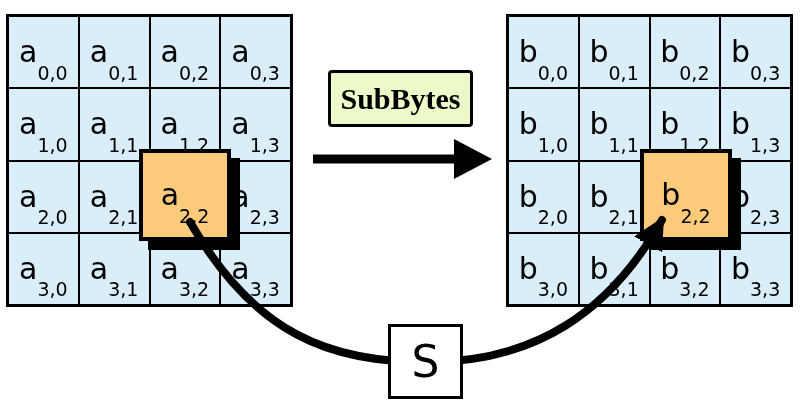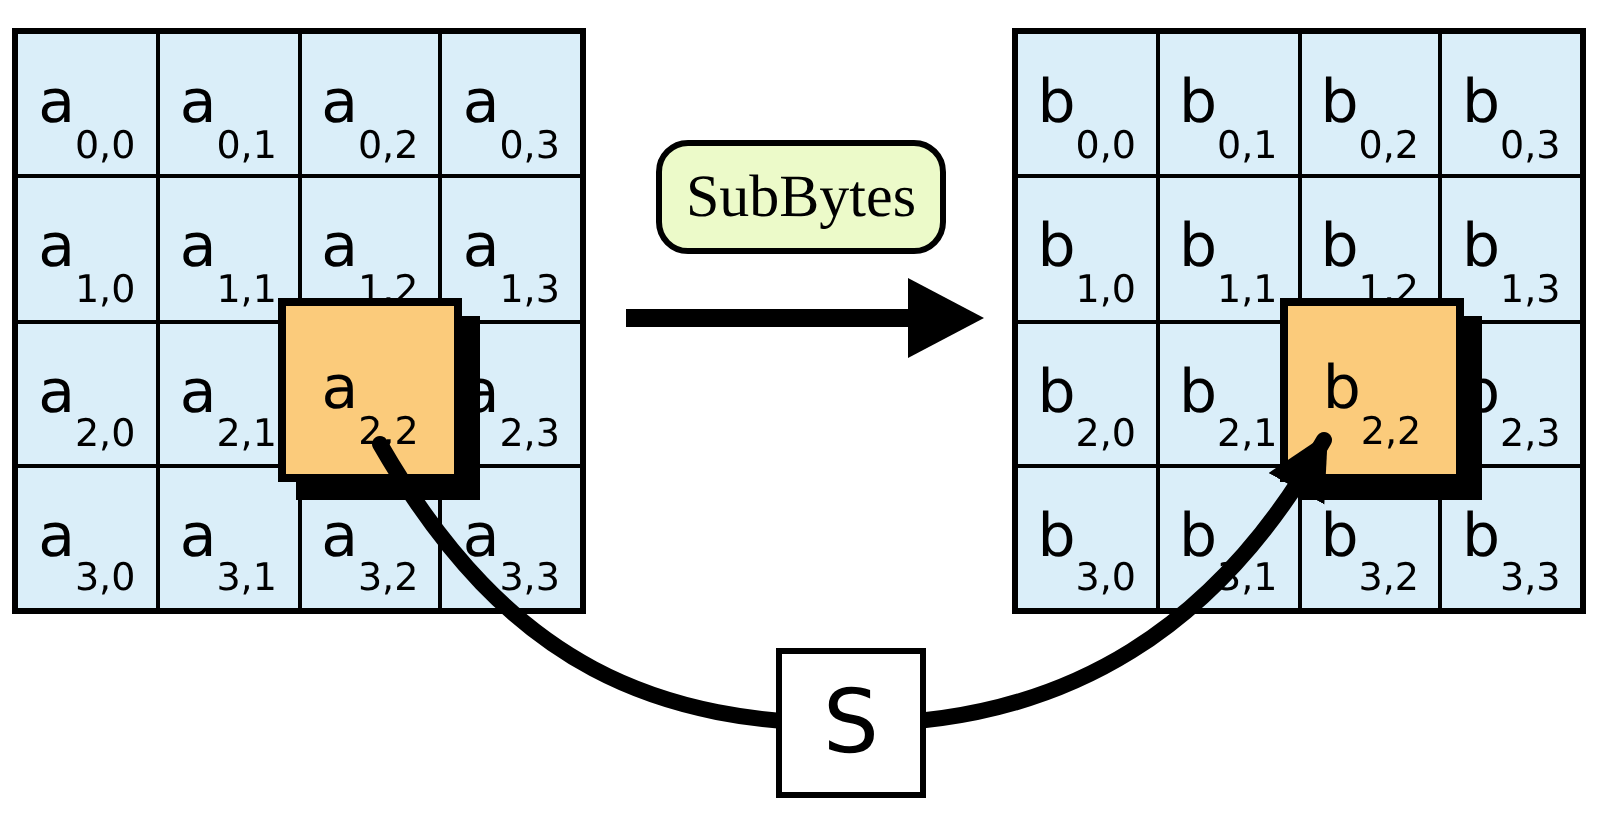--- a/index.html
+++ b/index.html
@@ -38,26 +38,27 @@
   }
   .highlight-a{left:139px;top:149px;}
   .highlight-b{left:640px;top:149px;}
 
   
   .arrows{position:absolute;left:0;top:0;z-index:4;pointer-events:none;}
 
   
   .op-box{
     position:absolute;left:328px;top:70px;width:139px;height:51px;
-    border:3px solid var(--stroke);border-radius:16px;
+    border:3px solid var(--stroke);border-radius:4px;
     background:var(--operation-fill);
     display:flex;align-items:center;justify-content:center;
     font-family:"Liberation Serif","DejaVu Serif",serif;
     font-size:30px;color:#000;
     z-index:2;
+    font-weight:bold;
   }
 
   
   .sbox{
     position:absolute;left:388px;top:324px;width:69px;height:69px;
     border:3px solid var(--stroke);
     background:#fff;
     display:flex;align-items:center;justify-content:center;
     font-size:44px;color:#000;
     z-index:5;

